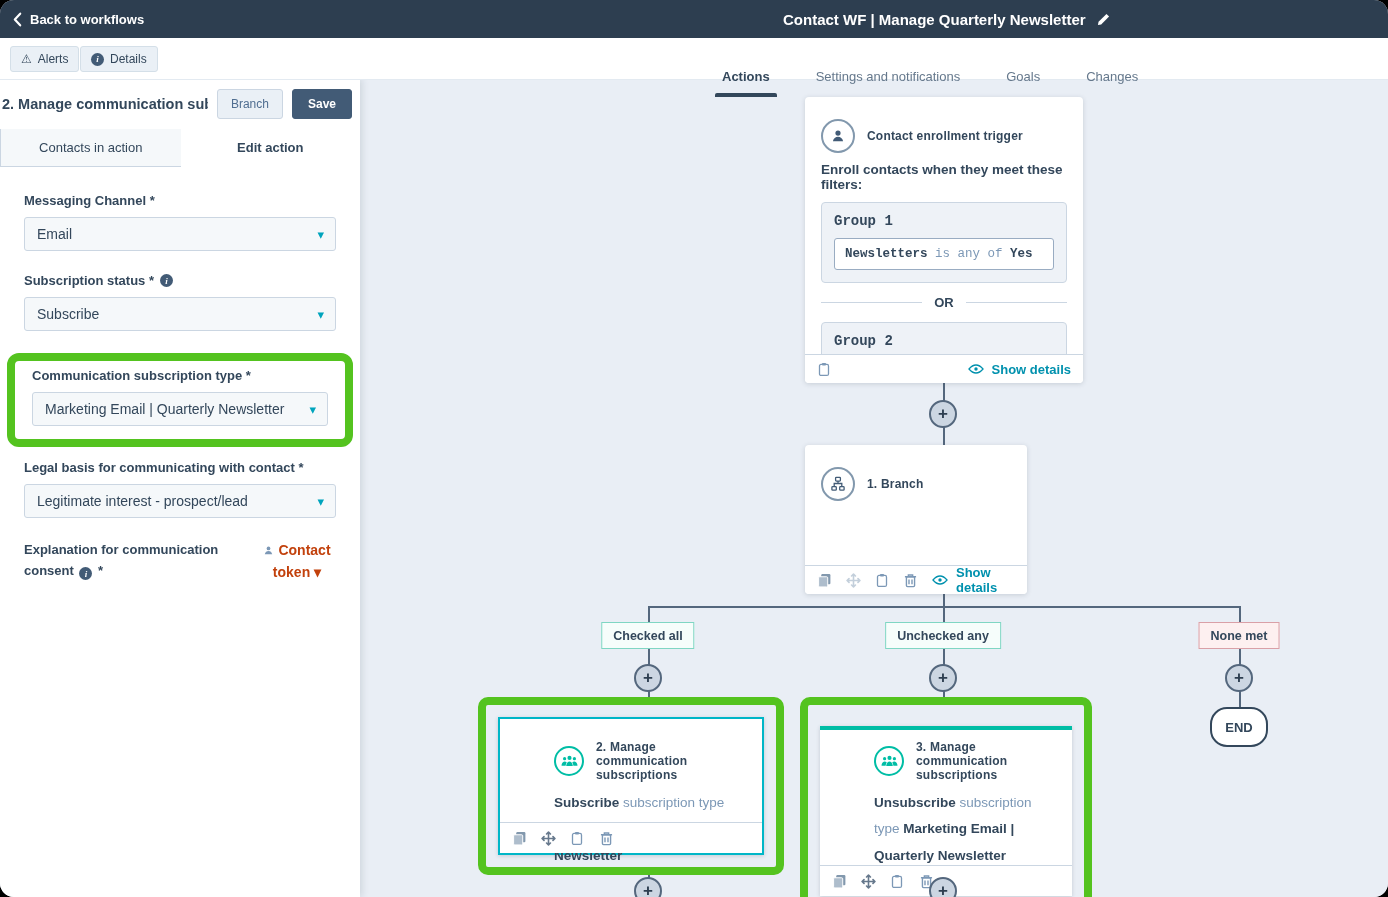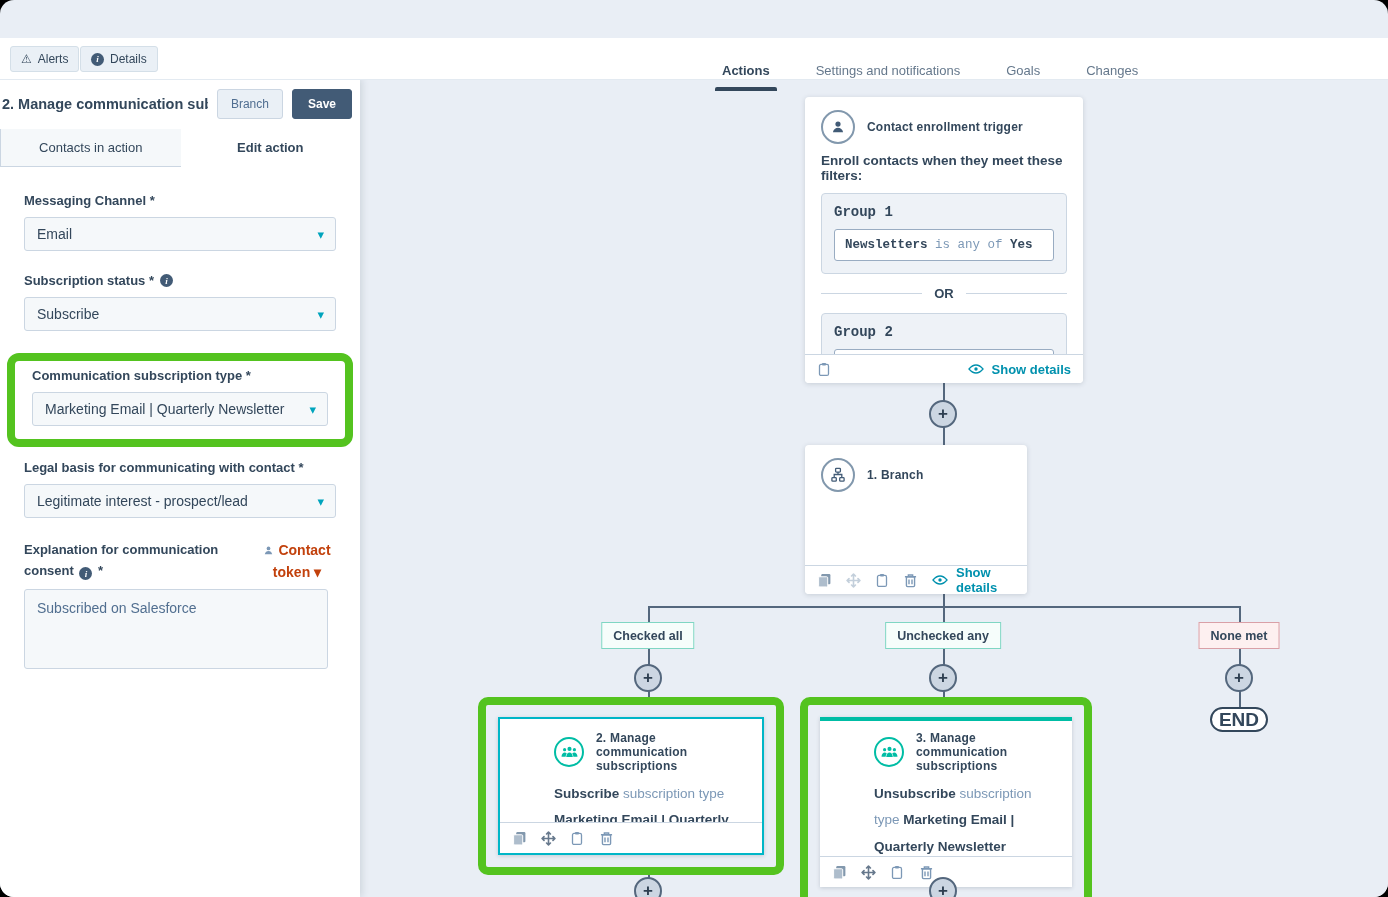--- a/index.html
+++ b/index.html
@@ -8,21 +8,21 @@
   
   .topbar{position:absolute;top:0;left:0;right:0;height:38px;background:#2d3e50;color:#fff;z-index:20;}
   .back{position:absolute;left:13px;top:0;height:38px;display:flex;align-items:center;gap:8px;font-size:13px;font-weight:700;cursor:pointer;}
   .wf-title{position:absolute;left:783px;top:0;height:38px;display:flex;align-items:center;gap:11px;font-size:15px;font-weight:700;}
 
   
   .toolbar{position:absolute;top:38px;left:0;right:0;height:41px;background:#fff;border-bottom:1px solid #e3eaf1;z-index:15;}
   .tb-btn{position:absolute;top:8px;height:26px;display:inline-flex;align-items:center;gap:6px;background:#eaf0f6;border:1px solid #d4dfe8;border-radius:3px;font-size:12px;color:#33475b;padding:0 10px;font-family:inherit;cursor:pointer;}
   .warn-glyph{font-size:12px;line-height:1;}
   .info-dot{width:13px;height:13px;border-radius:50%;background:#425b76;color:#fff;font-size:9px;font-weight:700;display:inline-flex;align-items:center;justify-content:center;font-family:"Liberation Serif",serif;font-style:italic;}
-  .main-tabs{position:absolute;left:722px;top:12px;height:41px;display:flex;gap:46px;}
+  .main-tabs{position:absolute;left:722px;top:18px;height:41px;display:flex;gap:46px;}
   .main-tab{font-size:13px;color:#65788c;position:relative;height:100%;display:flex;align-items:center;cursor:pointer;}
   .main-tab.active{color:#33475b;font-weight:700;}
   .main-tab.active::after{content:"";position:absolute;left:-7px;right:-7px;bottom:0;height:4px;background:#33475b;border-radius:2px 2px 0 0;}
 
   
   .panel{position:absolute;left:0;top:79px;bottom:0;width:360px;background:#fff;box-shadow:2px 0 7px rgba(45,62,80,.14);z-index:10;}
   .panel-header{display:flex;align-items:center;gap:9px;padding:10px 8px 10px 2px;}
   .panel-title{flex:1;font-size:14.5px;font-weight:700;color:#33475b;white-space:nowrap;overflow:hidden;}
   .btn-cancel{background:#eaf0f6;border:1px solid #cbd6e2;color:#506e91;font-size:12px;padding:7px 13px;border-radius:3px;font-family:inherit;cursor:pointer;}
   .btn-save{background:#425b76;border:1px solid #425b76;color:#fff;font-size:12px;font-weight:700;padding:7px 15px;border-radius:3px;font-family:inherit;cursor:pointer;}
@@ -40,21 +40,21 @@
   .exp-label .info-dot{vertical-align:-2px;margin:0 2px;}
   .token-link{width:78px;font-size:14px;font-weight:700;color:#c2410c;line-height:1.55;cursor:pointer;text-align:center;}
   .consent{display:block;width:304px;height:80px;background:#f5f8fa;border:1px solid #cbd6e2;border-radius:3px;padding:10px 12px;font-size:14px;color:#516f90;font-family:inherit;resize:none;box-sizing:border-box;}
 
   
   .canvas{position:absolute;left:360px;top:79px;right:0;bottom:0;background:#e9eef5;overflow:hidden;}
   .vline{position:absolute;width:2px;background:#54677d;}
   .hline{position:absolute;height:2px;background:#54677d;}
   .plus{position:absolute;width:28px;height:28px;border-radius:50%;background:#ccd6e2;border:2px solid #54677d;box-sizing:border-box;display:flex;align-items:center;justify-content:center;color:#2d3e50;font-size:17px;font-weight:700;cursor:pointer;z-index:3;line-height:1;padding-bottom:2px;}
   .node-card{position:absolute;background:#fff;border-radius:4px;box-shadow:0 1px 5px rgba(45,62,80,.18);overflow:hidden;z-index:2;}
-  .card-head{display:flex;align-items:center;gap:12px;padding:13px 16px 6px;}
+  .card-head{display:flex;align-items:center;gap:12px;padding:13px 16px 6px;margin-top:9px;}
   .icon-circle{width:34px;height:34px;border-radius:50%;border:2px solid #8298ad;background:#fff;display:flex;align-items:center;justify-content:center;box-sizing:border-box;flex:none;}
   .icon-circle.teal{border-color:#00bda5;width:30px;height:30px;}
   .card-title{font-size:12px;font-weight:700;color:#33475b;letter-spacing:.2px;}
   .trigger-sub{padding:3px 16px 10px;font-size:13.5px;font-weight:700;color:#33475b;}
   .group-box{margin:0 16px 0;background:#eef2f7;border:1px solid #cbd6e2;border-radius:4px;padding:10px 12px 12px;font-family:Liberation Mono, monospace;}
   .group-name{font-size:14px;font-weight:700;color:#33475b;margin-bottom:9px;}
   .filter-box{background:#fff;border:1px solid #99acc2;border-radius:3px;padding:8px 10px;font-size:12.5px;color:#7c98b6;}
   .filter-box b{color:#33475b;}
   .or-row{display:flex;align-items:center;gap:12px;margin:12px 16px;color:#33475b;font-weight:700;font-size:13px;}
   .or-line{flex:1;height:1px;background:#cbd6e2;}
@@ -62,27 +62,45 @@
   .show-details{margin-left:auto;display:flex;align-items:center;gap:8px;color:#0091ae;font-size:13px;font-weight:700;cursor:pointer;}
   .ficon{width:15px;height:15px;display:inline-flex;cursor:pointer;}
   .body-text{padding:4px 16px;font-size:13.5px;color:#7c98b6;line-height:1.95;}
   .body-text b{color:#33475b;}
   .branch-label{position:absolute;transform:translateX(-50%);height:27px;padding:0 11px;display:flex;align-items:center;font-size:12.5px;font-weight:700;color:#33475b;background:#f6fdfb;border:1.5px solid #7fd6c3;box-sizing:border-box;z-index:3;white-space:nowrap;}
   .branch-label.danger{background:#fdf0f0;border-color:#d9a0a7;}
   .hl-green{position:absolute;border:8px solid #54c31f;border-radius:10px;box-sizing:border-box;padding:12px;z-index:2;}
   .action-card{position:relative;width:100%;height:100%;background:#fff;box-shadow:0 1px 4px rgba(45,62,80,.2);box-sizing:border-box;padding-left:40px;}
   .action-card.selected{border:2px solid #00b6c7;}
   .accent-top{position:absolute;top:0;left:0;right:0;height:4px;background:#00bda5;}
-  .end-pill{position:absolute;width:58px;height:25px;background:#fff;border:2px solid #33475b;border-radius:17px;display:flex;align-items:center;justify-content:center;font-size:19px;font-weight:700;color:#33475b;box-sizing:border-box;z-index:3;}
+  .end-pill{position:absolute;width:58px;height:40px;background:#fff;border:2px solid #33475b;border-radius:17px;display:flex;align-items:center;justify-content:center;font-size:13px;font-weight:700;color:#33475b;box-sizing:border-box;z-index:3;}
 </style>
 </head>
 <body>
 
 <div class="screen">
 
+  <header class="topbar">
+    <div class="back">
+      <span style="display:inline-flex;">
+        <svg width="9" height="15" viewBox="0 0 10 16" fill="none" stroke="#ffffff" stroke-width="2.4" stroke-linecap="round" stroke-linejoin="round">
+            <path d="M8 1.5 2 8l6 6.5"></path>
+          </svg>
+      </span>
+      <span>Back to workflows</span>
+    </div>
+    <div class="wf-title">
+      <span>Contact WF | Manage Quarterly Newsletter</span>
+      <span style="display:inline-flex;">
+        <svg width="13" height="13" viewBox="0 0 14 14" fill="#ffffff">
+            <path d="M1 13l3.5-.7L13 3.8 10.2 1 1.7 9.5 1 13z"></path>
+          </svg>
+      </span>
+    </div>
+  </header>
 
   <div class="toolbar">
     <button class="tb-btn" style="left:10px;">
       <span class="warn-glyph">⚠</span>
       <span>Alerts</span>
     </button>
     <button class="tb-btn" style="left:80px;">
       <span class="info-dot">i</span>
       <span>Details</span>
     </button>
@@ -152,21 +170,20 @@
         <div class="token-link">
           <span style="display:inline-flex;vertical-align:-1px;margin-right:4px;">
             <svg width="11" height="11" viewBox="0 0 16 16">
                 <circle cx="8" cy="5" r="2.7" fill="#7c98b6"></circle>
                 <path d="M2.6 13.6c.6-3.1 2.7-4.8 5.4-4.8s4.8 1.7 5.4 4.8Z" fill="#7c98b6"></path>
               </svg>
           </span><span>Contact token</span>
           <span>▾</span>
         </div>
       </div>
-      <textarea class="consent" style="">Subscribed on Salesforce</textarea>
     </div>
   </aside>
 
   <main class="canvas">
 
     <div class="vline" style="left:583px;top:303px;height:63px;"></div>
     <div class="vline" style="left:583px;top:515px;height:14px;"></div>
     <div class="hline" style="left:288px;top:527px;width:592px;"></div>
     <div class="vline" style="left:288px;top:527px;height:17px;"></div>
     <div class="vline" style="left:583px;top:527px;height:17px;"></div>

